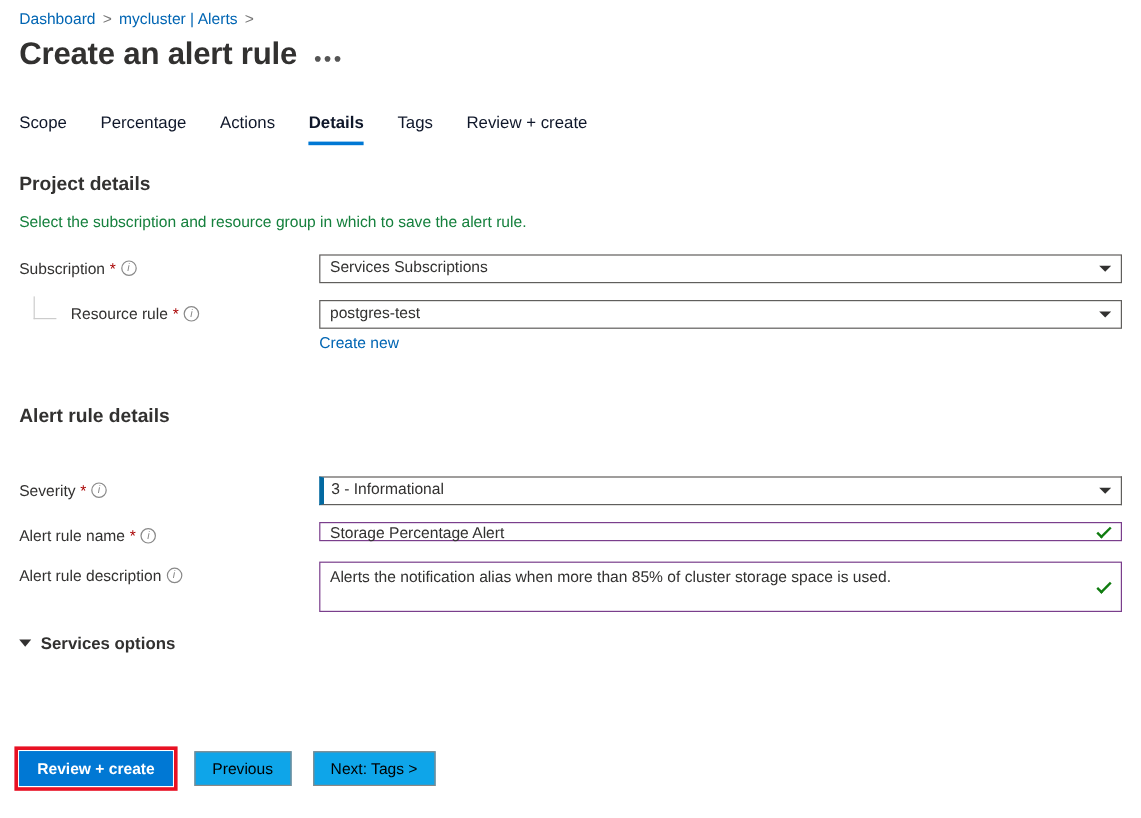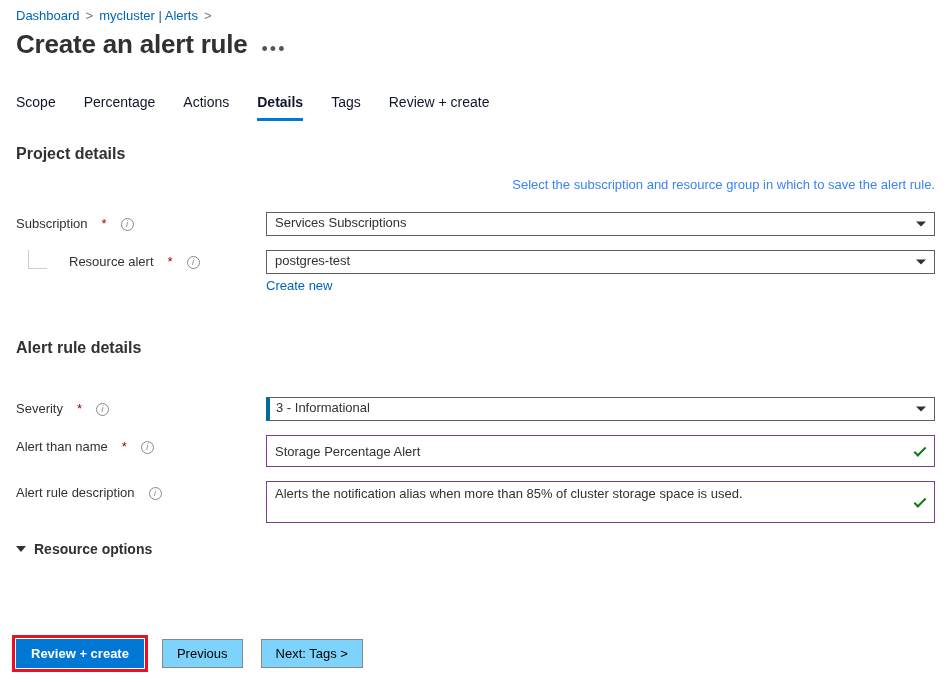--- a/index.html
+++ b/index.html
@@ -14,23 +14,23 @@
   a { color: #0065b3; text-decoration: none; }
   .breadcrumb { display: flex; align-items: flex-start; gap: 6px; font-size: 13px; margin-bottom: 4px; }
   .breadcrumb .chev { color: #777; }
   .title-row { display: flex; align-items: flex-end; gap: 14px; margin: 6px 0 34px 0; }
   h1 { font-size: 26px; font-weight: 600; letter-spacing: -0.2px; }
   .more-dots { color: #555; font-size: 18px; letter-spacing: 2px; cursor: pointer; }
   .tabs { display: flex; gap: 28px; border-bottom: 0; margin-bottom: 24px; }
   .tab { font-size: 14px; padding: 0 0 8px 0; color: #0f172a; cursor: pointer; }
   .tab.active { font-weight: 600; border-bottom: 3px solid #0078d4; }
   h2 { font-size: 16px; font-weight: 600; margin: 6px 0 14px 0; }
-  .section-desc { font-size: 13px; color: #3b82f6; margin-bottom: 20px; text-align: right; }
+  .section-desc { font-size: 13px; color: #15803d; margin-bottom: 20px; }
   .form-row { display: flex; align-items: flex-start; margin-bottom: 14px; }
-  .label-col { width: 250px; display: flex; align-items: flex-end; gap: 14px; font-size: 13px; padding-top: 4px; }
+  .label-col { width: 250px; display: flex; align-items: center; gap: 4px; font-size: 13px; padding-top: 4px; }
   .label-col.indent::before {
     content: "";
     display: inline-block;
     width: 18px; height: 18px;
     border-left: 1px solid #ccc;
     border-bottom: 1px solid #ccc;
     margin: -10px 8px 0 12px;
   }
   .req { color: #a80000; }
   .info-icon {
@@ -43,37 +43,37 @@
     width: 100%;
     border: 1px solid #605e5c;
     background: #fff;
     font-size: 13px;
     outline: none;
     display: flex; align-items: center;
     position: relative;
   }
   .select { height: 24px; padding: 0 28px 4px 8px; cursor: pointer; justify-content: space-between; }
   .select.accent { border-left: 4px solid #0369a1; padding-left: 6px; }
-  .text-input { height: 32px; padding: 0 28px 0 8px; border-color: #7a3e8c; }
+  .text-input { height: 16px; padding: 0 28px 0 8px; border-color: #7a3e8c; }
   .textarea { height: 42px; padding: 4px 28px 4px 8px; border-color: #7a3e8c; align-items: flex-start; }
   .chev-down {
     position: absolute; right: 8px; top: 50%; transform: translateY(-50%);
     width: 0; height: 0; border-left: 5px solid transparent; border-right: 5px solid transparent;
     border-top: 5px solid #323130;
   }
   .check-icon {
     position: absolute; right: 8px; top: 50%; transform: translateY(-60%) rotate(-45deg);
     width: 12px; height: 6px; border-left: 2px solid #107c10; border-bottom: 2px solid #107c10;
   }
   .create-new { font-size: 13px; margin-top: 4px; display: inline-block; }
   .gap-sep { height: 26px; }
   .advanced { display: flex; align-items: center; gap: 8px; font-size: 14px; font-weight: 600; margin-top: 18px; cursor: pointer; }
   .adv-chev { width: 0; height: 0; border-left: 5px solid transparent; border-right: 5px solid transparent; border-top: 6px solid #323130; }
   .footer { display: flex; gap: 18px; align-items: center; margin-top: 82px; }
-  .btn { padding: 6px 14px; font-size: 13px; border: 1px solid #8a8886; background: #7dd3fc; cursor: pointer; }
+  .btn { padding: 6px 14px; font-size: 13px; border: 1px solid #8a8886; background: #0ea5e9; cursor: pointer; }
   .btn.primary { background: #0078d4; border-color: #0078d4; color: #fff; font-weight: 600; }
   .hl-red { outline: 3px solid #e81123; outline-offset: 1px; }
 </style>
 </head>
 <body>
 
 <div class="breadcrumb">
   <a href="#">Dashboard</a>
   <span class="chev">&gt;</span>
   <a href="#">mycluster | Alerts</a>
@@ -106,21 +106,21 @@
   <div class="field-col">
     <div class="select">
       <span>Services Subscriptions</span>
       <span class="chev-down"></span>
     </div>
   </div>
 </div>
 
 <div class="form-row">
   <div class="label-col indent">
-    <span>Resource alert</span>
+    <span>Resource rule</span>
     <span class="req">*</span>
     <span class="info-icon">i</span>
   </div>
   <div class="field-col">
     <div class="select">
       <span>postgres-test</span>
       <span class="chev-down"></span>
     </div>
     <a href="#" class="create-new">Create new</a>
   </div>
@@ -140,21 +140,21 @@
   <div class="field-col">
     <div class="select accent">
       <span>3 - Informational</span>
       <span class="chev-down"></span>
     </div>
   </div>
 </div>
 
 <div class="form-row">
   <div class="label-col">
-    <span>Alert than name</span>
+    <span>Alert rule name</span>
     <span class="req">*</span>
     <span class="info-icon">i</span>
   </div>
   <div class="field-col">
     <div class="text-input">
       <span>Storage Percentage Alert</span>
       <span class="check-icon"></span>
     </div>
   </div>
 </div>
@@ -167,20 +167,20 @@
   <div class="field-col">
     <div class="textarea">
       <span>Alerts the notification alias when more than 85% of cluster storage space is used.</span>
       <span class="check-icon"></span>
     </div>
   </div>
 </div>
 
 <div class="advanced">
   <span class="adv-chev"></span>
-  <span>Resource options</span>
+  <span>Services options</span>
 </div>
 
 <div class="footer">
   <button class="btn primary hl-red">Review + create</button>
   <button class="btn">Previous</button>
   <button class="btn">Next: Tags &gt;</button>
 </div>
 
 </body></html>

